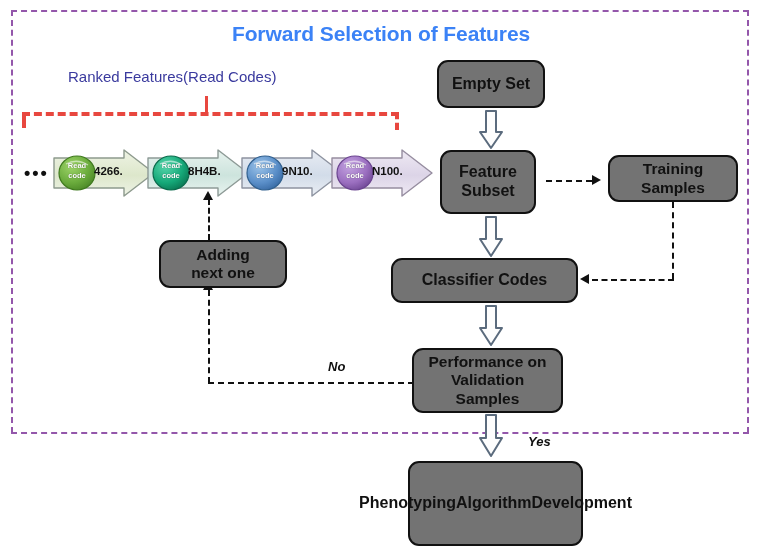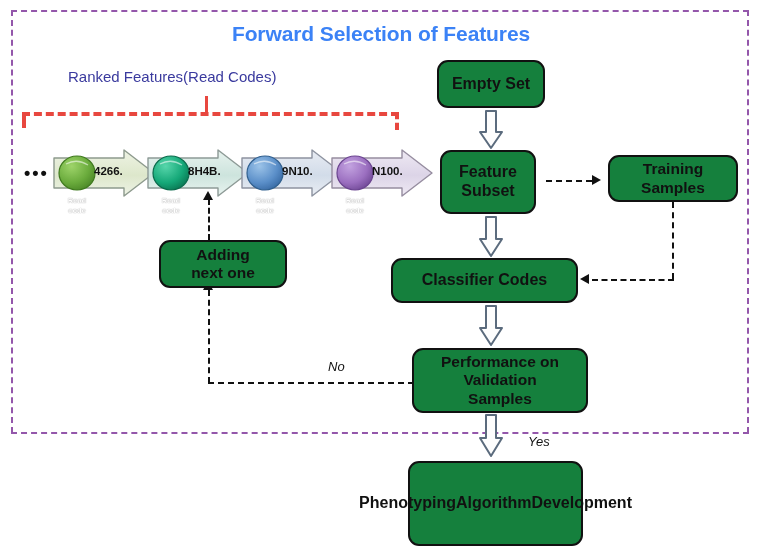--- a/index.html
+++ b/index.html
@@ -119,29 +119,28 @@
     position: absolute;
     left: 0;
     top: 5px;
     width: 36px;
     text-align: center;
     font-size: 7.5px;
     font-weight: bold;
     color: #ffffff;
     line-height: 9.5px;
     text-shadow: 0 0 1px rgba(0,0,0,0.5);
-    margin-top: 35px;
   }
 
   
   .box {
     position: absolute;
     border: 2.6px solid #111;
     border-radius: 11px;
-    background: #15803d;
+    background: #737373;
     box-sizing: border-box;
     display: flex;
     align-items: center;
     justify-content: center;
     text-align: center;
     font-weight: bold;
     color: #111;
     line-height: 1.18;
   }
 
@@ -173,21 +172,21 @@
   .ah-up {
     border-left: 5.5px solid transparent;
     border-right: 5.5px solid transparent;
     border-bottom: 9px solid #111;
   }
 
   .branch-label {
     position: absolute;
     font-size: 13px;
     font-style: italic;
-    font-weight: normal;
+    font-weight: bold;
     color: #111;
   }
 </style>
 </head>
 <body>
 
 <div id="canvas">
 
   <div class="pf-edge pf-top" style="left:11px; top:10px;  width:738px;"></div>
   <div class="pf-edge pf-bottom" style="left:11px; top:432px; width:738px;"></div>
@@ -337,21 +336,21 @@
   <div class="box" style="left:391px; top:258px; width:187px; height:45px; font-size:16px;">
     <span>Classifier Codes</span>
   </div>
 
   <div class="blockarrow" style="left:478px; top:305px;">
     <svg width="26" height="42" viewBox="0 0 26 42">
       <path d="M8,1 L18,1 L18,23 L24,23 L13,40 L2,23 L8,23 Z" fill="#fdfdfd" stroke="#5b6b7d" stroke-width="2" stroke-linejoin="round"></path>
     </svg>
   </div>
 
-  <div class="box" style="left:412px; top:348px; width:176px; height:65px; font-size:15.5px; flex-direction:column;">
+  <div class="box" style="left:412px; top:348px; width:151px; height:65px; font-size:15.5px; flex-direction:column;">
     <span>Performance on</span>
     <span>Validation</span>
     <span>Samples</span>
   </div>
 
   <div class="dash dash-h" style="left:208px; top:382px; width:206px;"></div>
   <div class="dash dash-v" style="left:208px; top:290px; height:93px;"></div>
   <div class="arrowhead ah-up" style="left:203px; top:281px;"></div>
   <div class="branch-label" style="left:328px; top:359px;">No</div>
 

